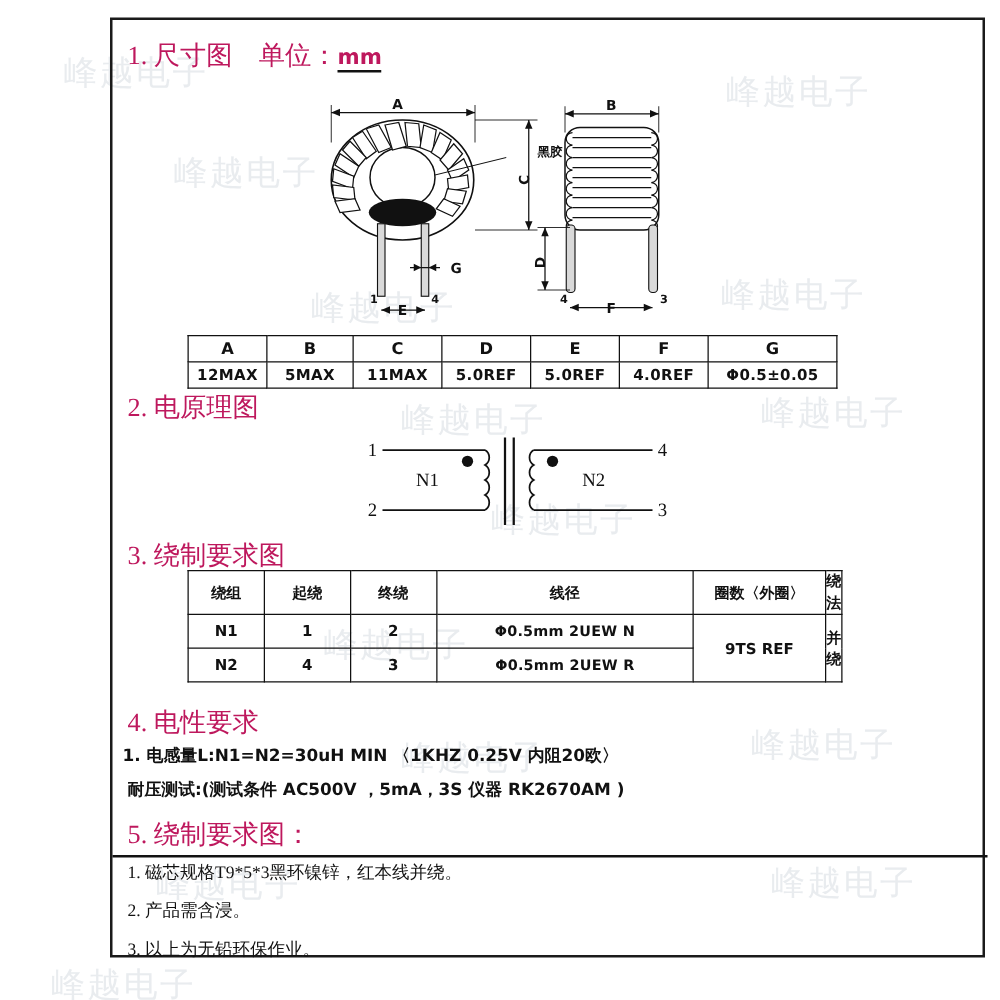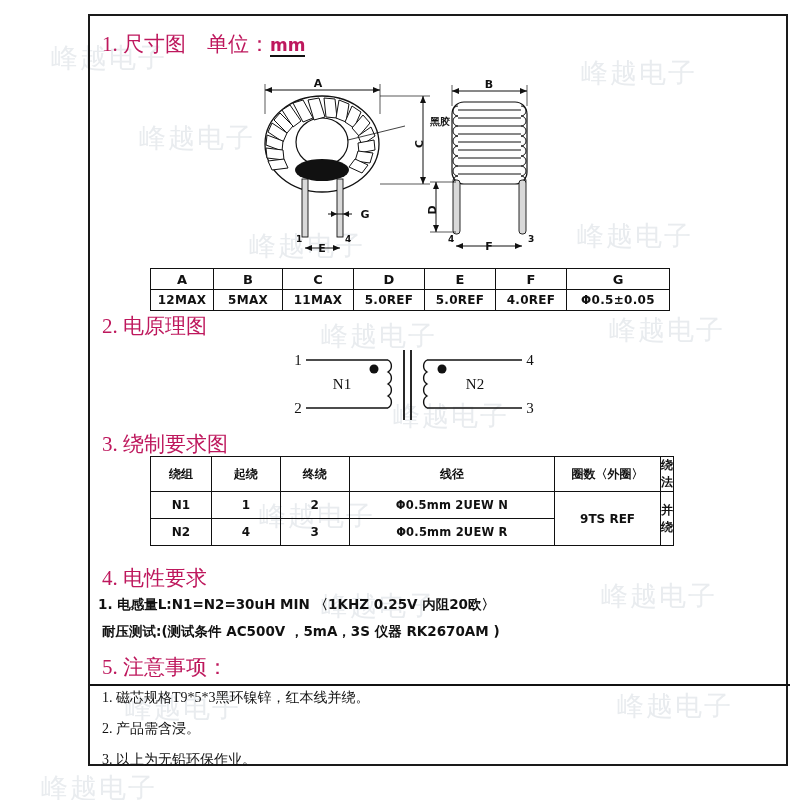--- a/index.html
+++ b/index.html
@@ -326,21 +326,21 @@
 
   <div class="h" style="left:12px;top:548px;">
     <span>4.</span>
     <span>电性要求</span>
   </div>
   <div class="line small" style="left:8px;top:580px;">1. 电感量L:N1=N2=30uH MIN 〈1KHZ 0.25V 内阻20欧〉</div>
   <div class="line small" style="left:12px;top:607px;">耐压测试:(测试条件 AC500V ，5mA，3S  仪器 RK2670AM )</div>
 
   <div class="h" style="left:12px;top:637px;">
     <span>5.</span>
-    <span>注意事项：</span>
+    <span>绕制要求图：</span>
   </div>
   <div class="rule" style="left:0px;top:668px;width:700px;"></div>
 
   <div class="note" style="left:12px;top:673px;">1. 磁芯规格T9*5*3黑环镍锌，红本线并绕。</div>
   <div class="note" style="left:12px;top:704px;">2. 产品需含浸。</div>
   <div class="note" style="left:12px;top:735px;">3. 以上为无铅环保作业。</div>
 
  </div>
 </div>
 

